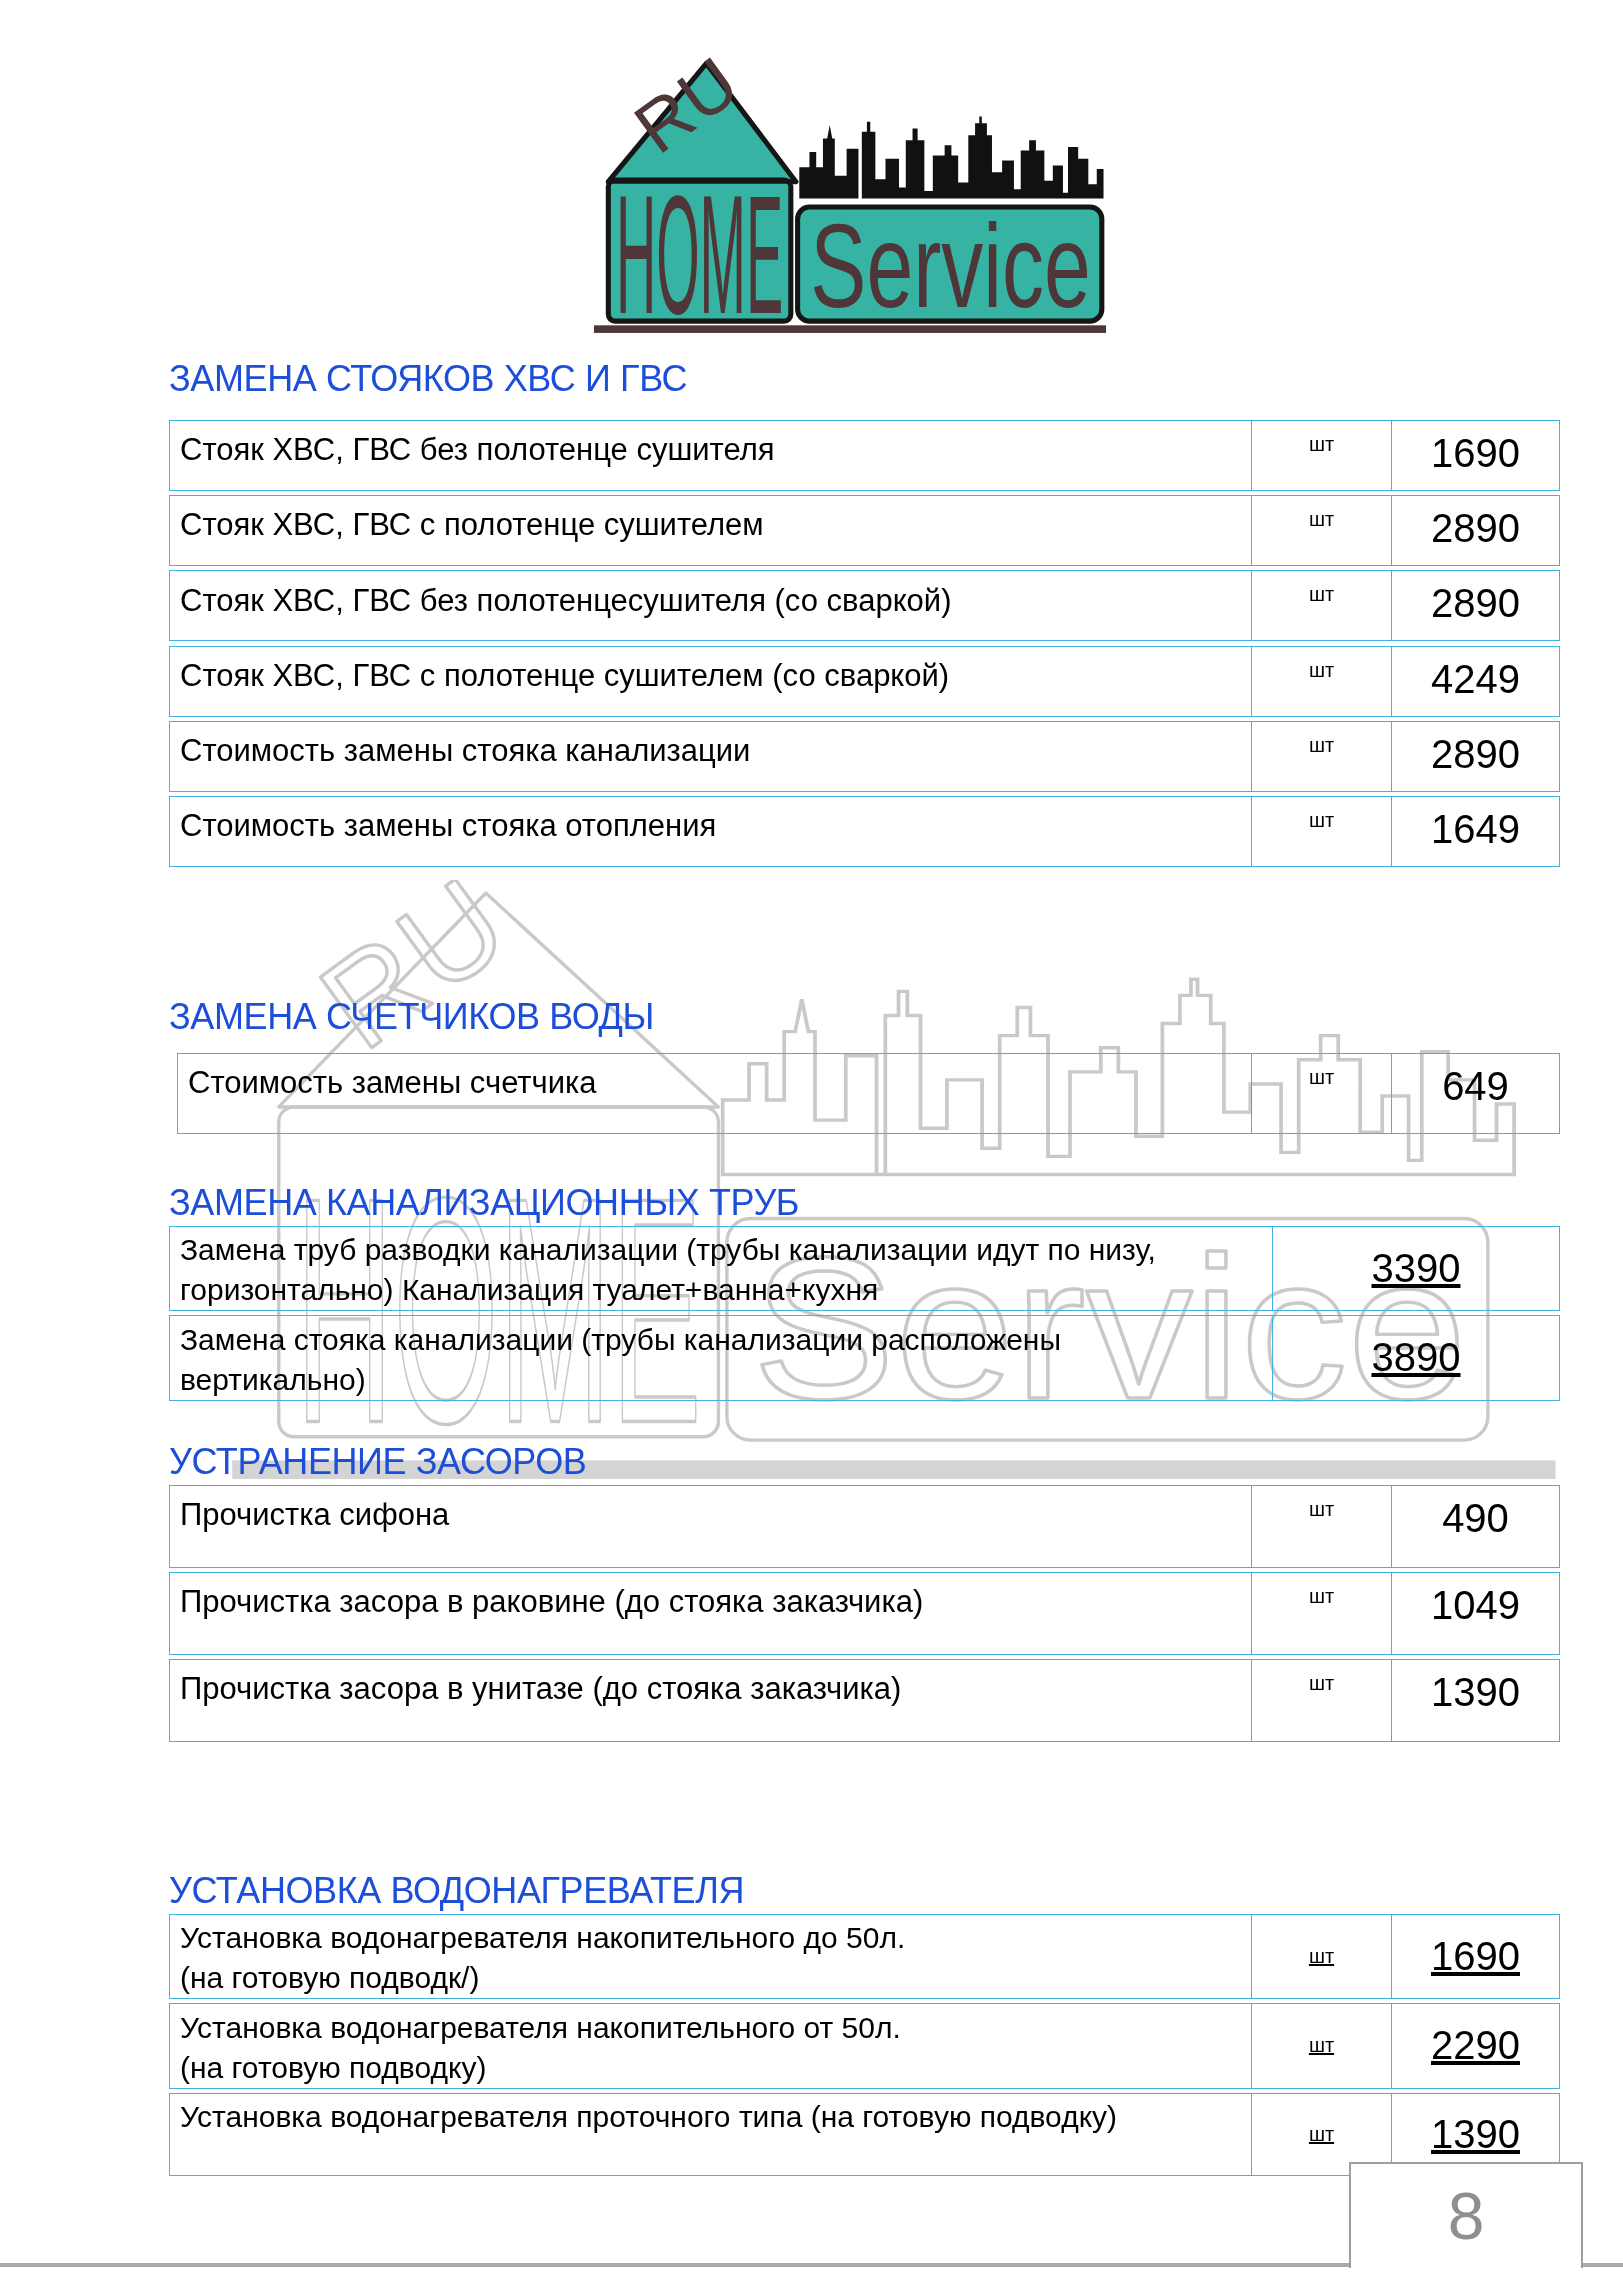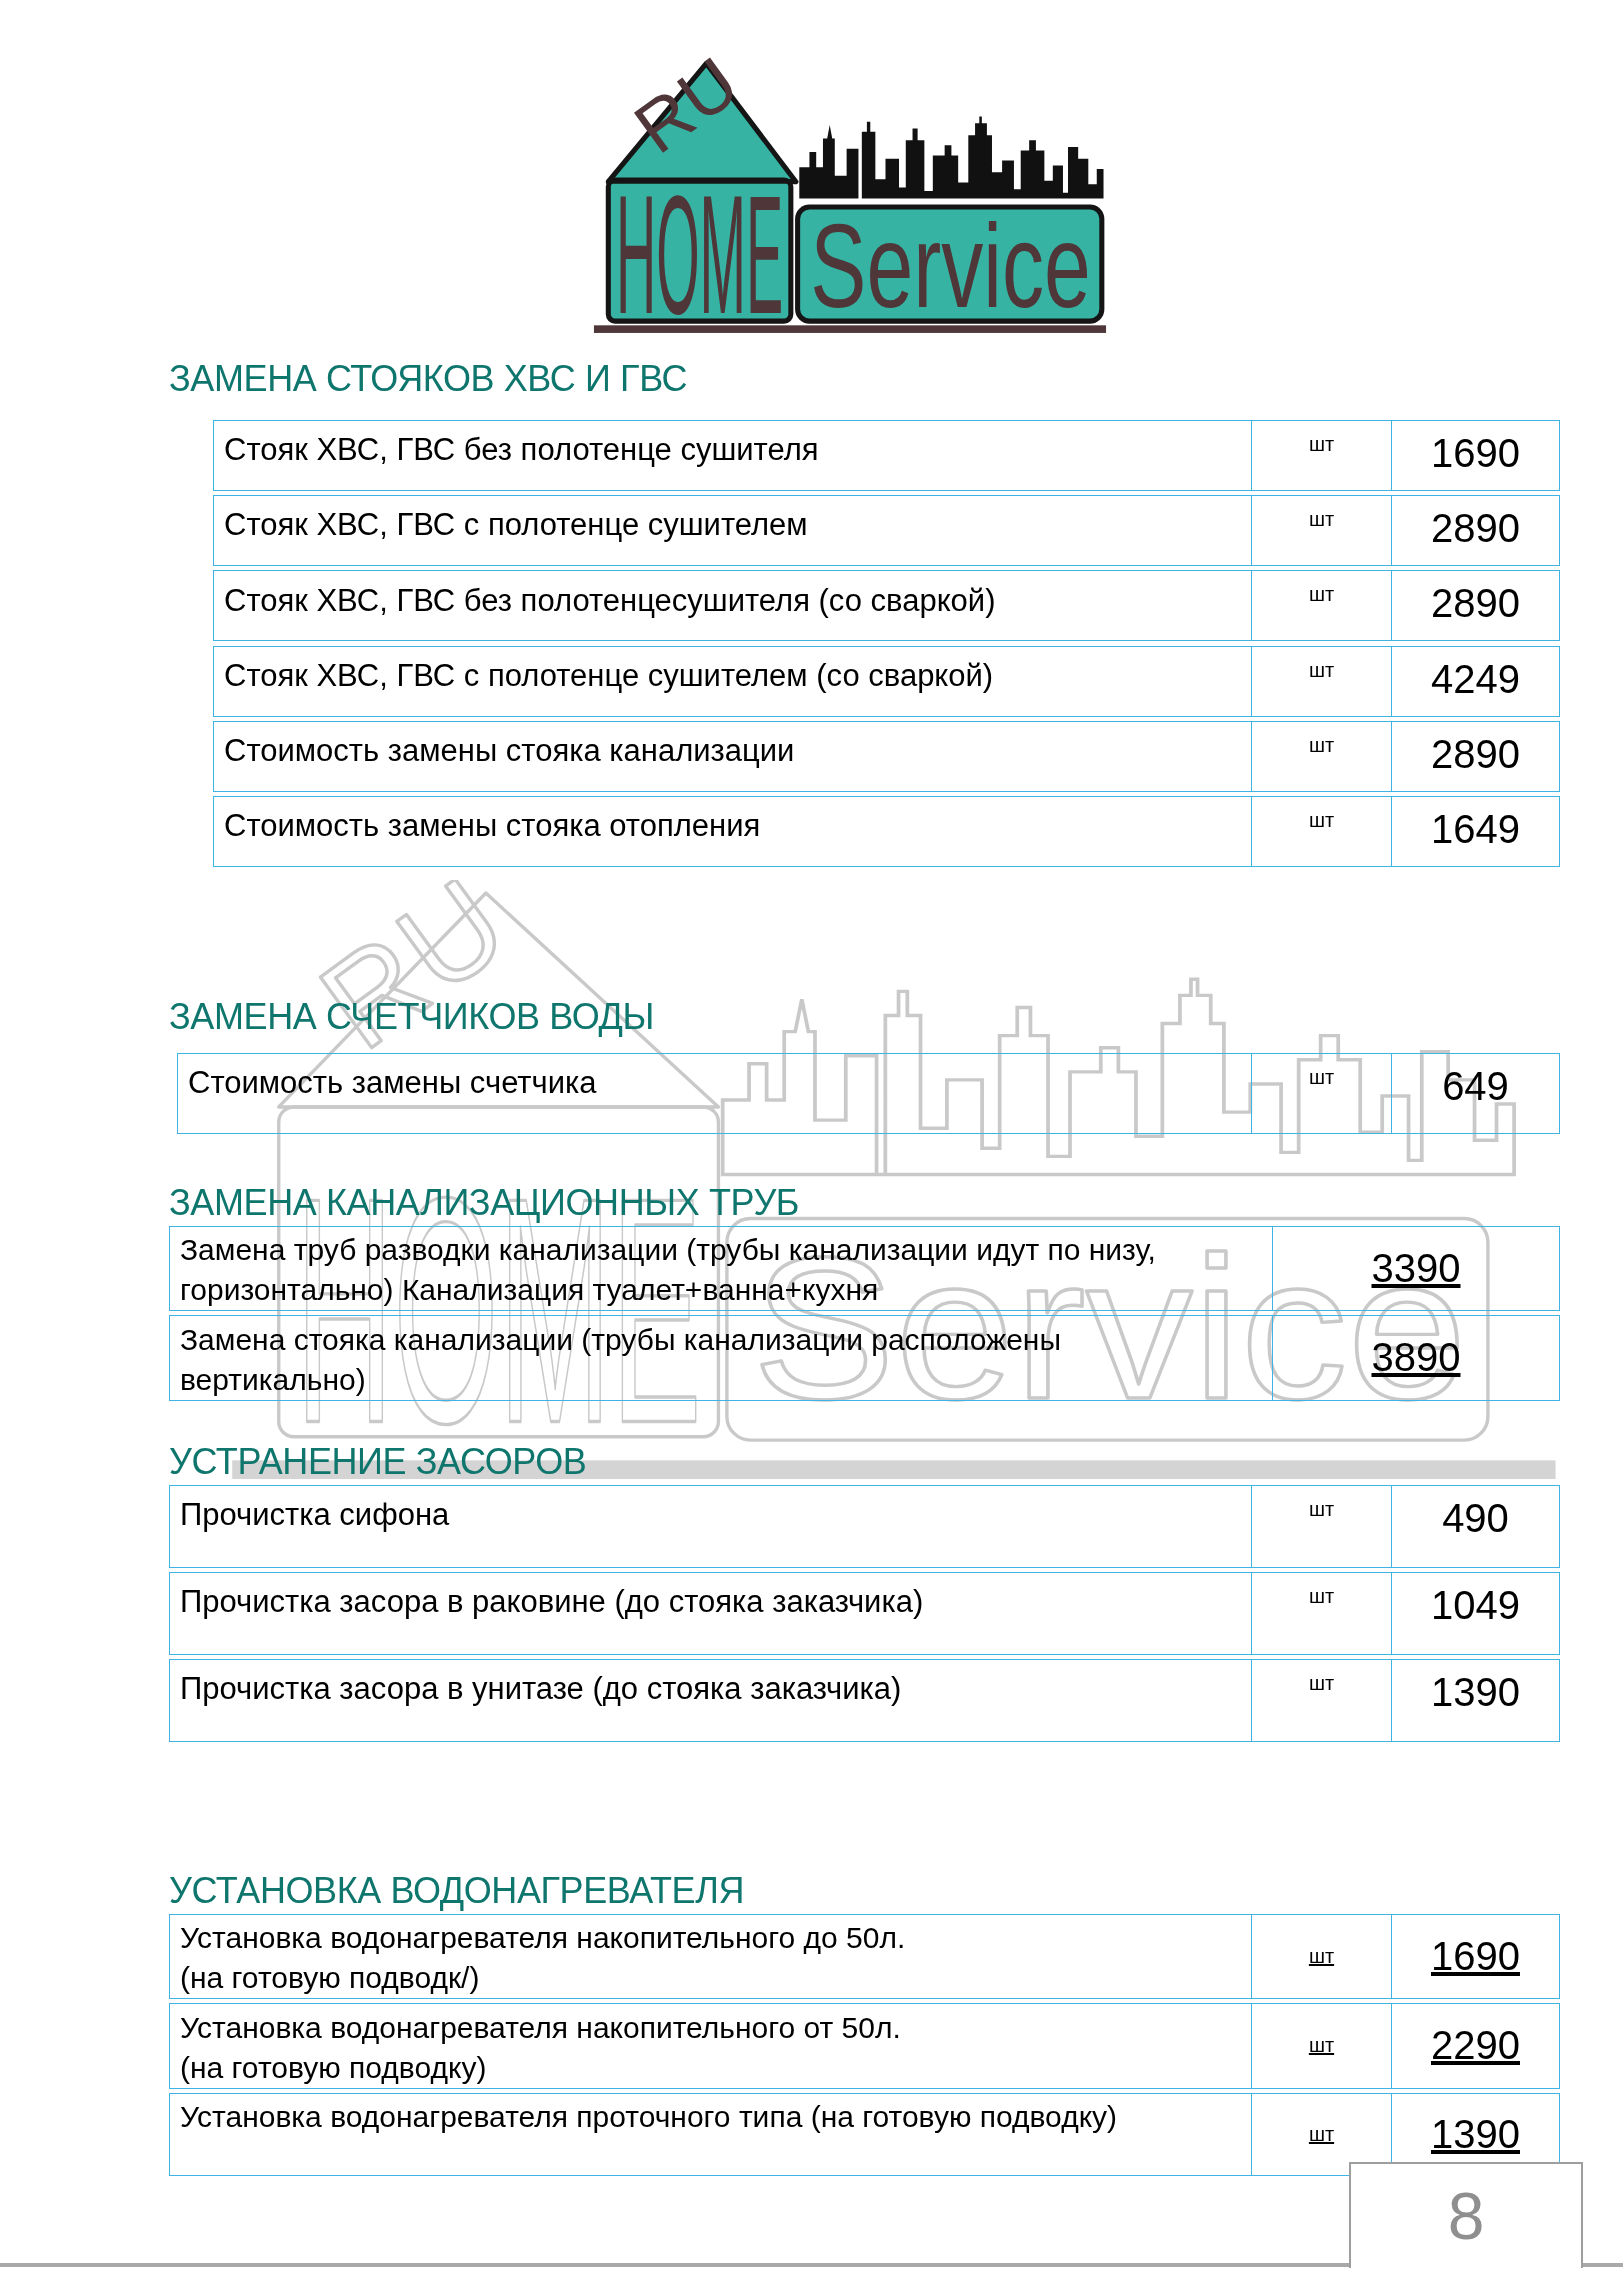--- a/index.html
+++ b/index.html
@@ -4,30 +4,30 @@
 <style>
   html,body{margin:0;padding:0;background:#ffffff;}
   #page{position:relative;width:1624px;height:2295px;background:#ffffff;overflow:hidden;
         font-family:"Liberation Sans","DejaVu Sans",sans-serif;color:#000;}
   
   #logo{position:absolute;left:592px;top:38px;width:516px;height:300px;}
   
   #watermark{position:absolute;left:228px;top:880px;width:1336px;height:601px;z-index:0;}
   
   .section{position:absolute;left:169px;width:1391px;z-index:2;}
-  .section-title{font-size:36px;line-height:42px;letter-spacing:-0.4px;color:#0f766e;margin:0;font-weight:normal;}
+  .section-title{font-size:36px;line-height:42px;letter-spacing:-0.4px;color:#1d4ed8;margin:0;font-weight:normal;}
   .ptable{width:1391px;}
   .prow{display:flex;box-sizing:border-box;margin-bottom:4.2px;background:transparent;}
   .cell{box-sizing:border-box;border-top:1.7px solid #3fb3e3;border-bottom:1.7px solid #3fb3e3;border-left:1.7px solid #3fb3e3;}
   .cell:last-child{border-right:1.7px solid #3fb3e3;}
   .desc{flex:1 1 auto;padding:9.3px 25px 0 10px;font-size:31px;line-height:39px;}
   .unit{flex:0 0 140px;text-align:center;font-size:20px;padding-top:12px;}
   .price{flex:0 0 169px;text-align:center;font-size:40px;padding-top:10px;}
   .mb24{margin-bottom:20px;} .mb18{margin-bottom:15px;} .mb0{margin-bottom:1.7px;}
-  .h84 .prow{min-height:71px;margin-left:44px;} .h96 .prow{min-height:81px;padding-left:8px;} .h93 .prow{min-height:79px;}
+  .h84 .prow{min-height:71px;} .h96 .prow{min-height:81px;padding-left:8px;} .h93 .prow{min-height:79px;}
   .h98 .prow{min-height:83px;}
   
   .small .desc{font-size:30px;line-height:40px;padding-top:3.4px;}
   .vcenter .unit,.vcenter .price{display:flex;align-items:center;justify-content:center;padding-top:0;text-decoration:underline;}
   .wideprice{flex:0 0 288px;}
   .l1,.l2{display:block;}
   
   #footer-line{position:absolute;left:0;top:2263px;width:1624px;height:4.2px;background:#a9a9a9;z-index:1;}
   #page-tab{position:absolute;left:1349px;top:2162px;width:234px;height:106px;background:#ffffff;
             border:2.5px solid #9e9e9e;border-bottom:none;z-index:3;box-sizing:border-box;

